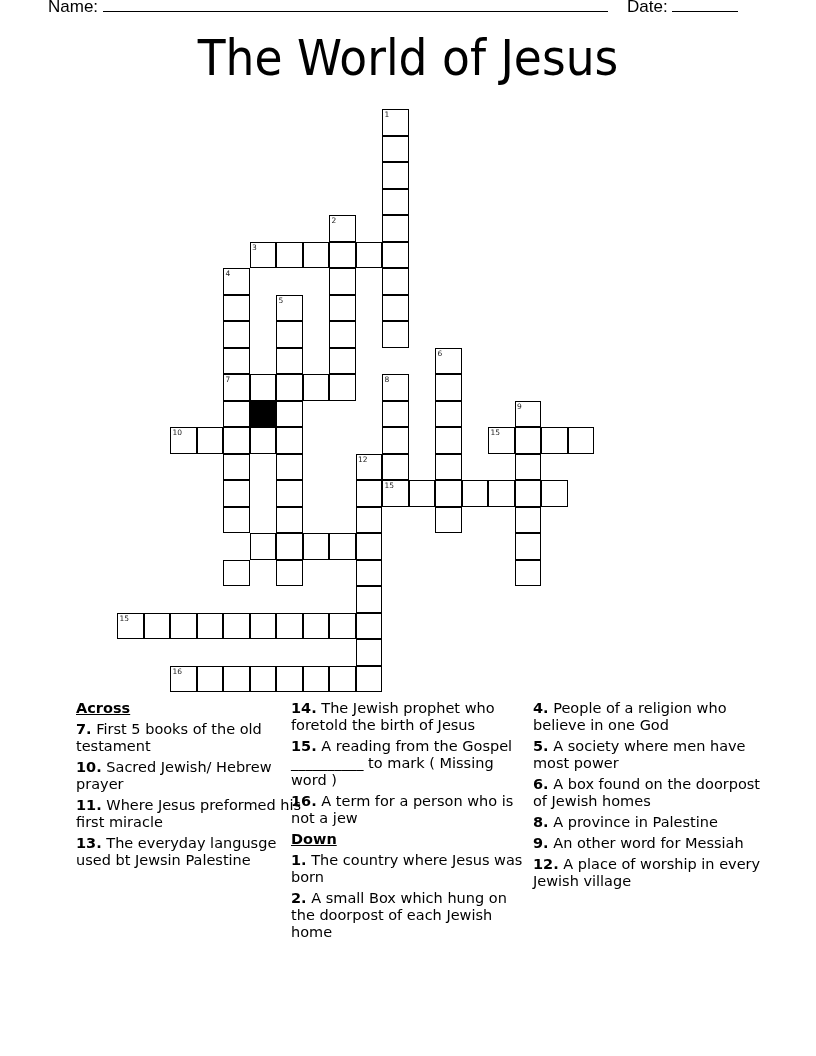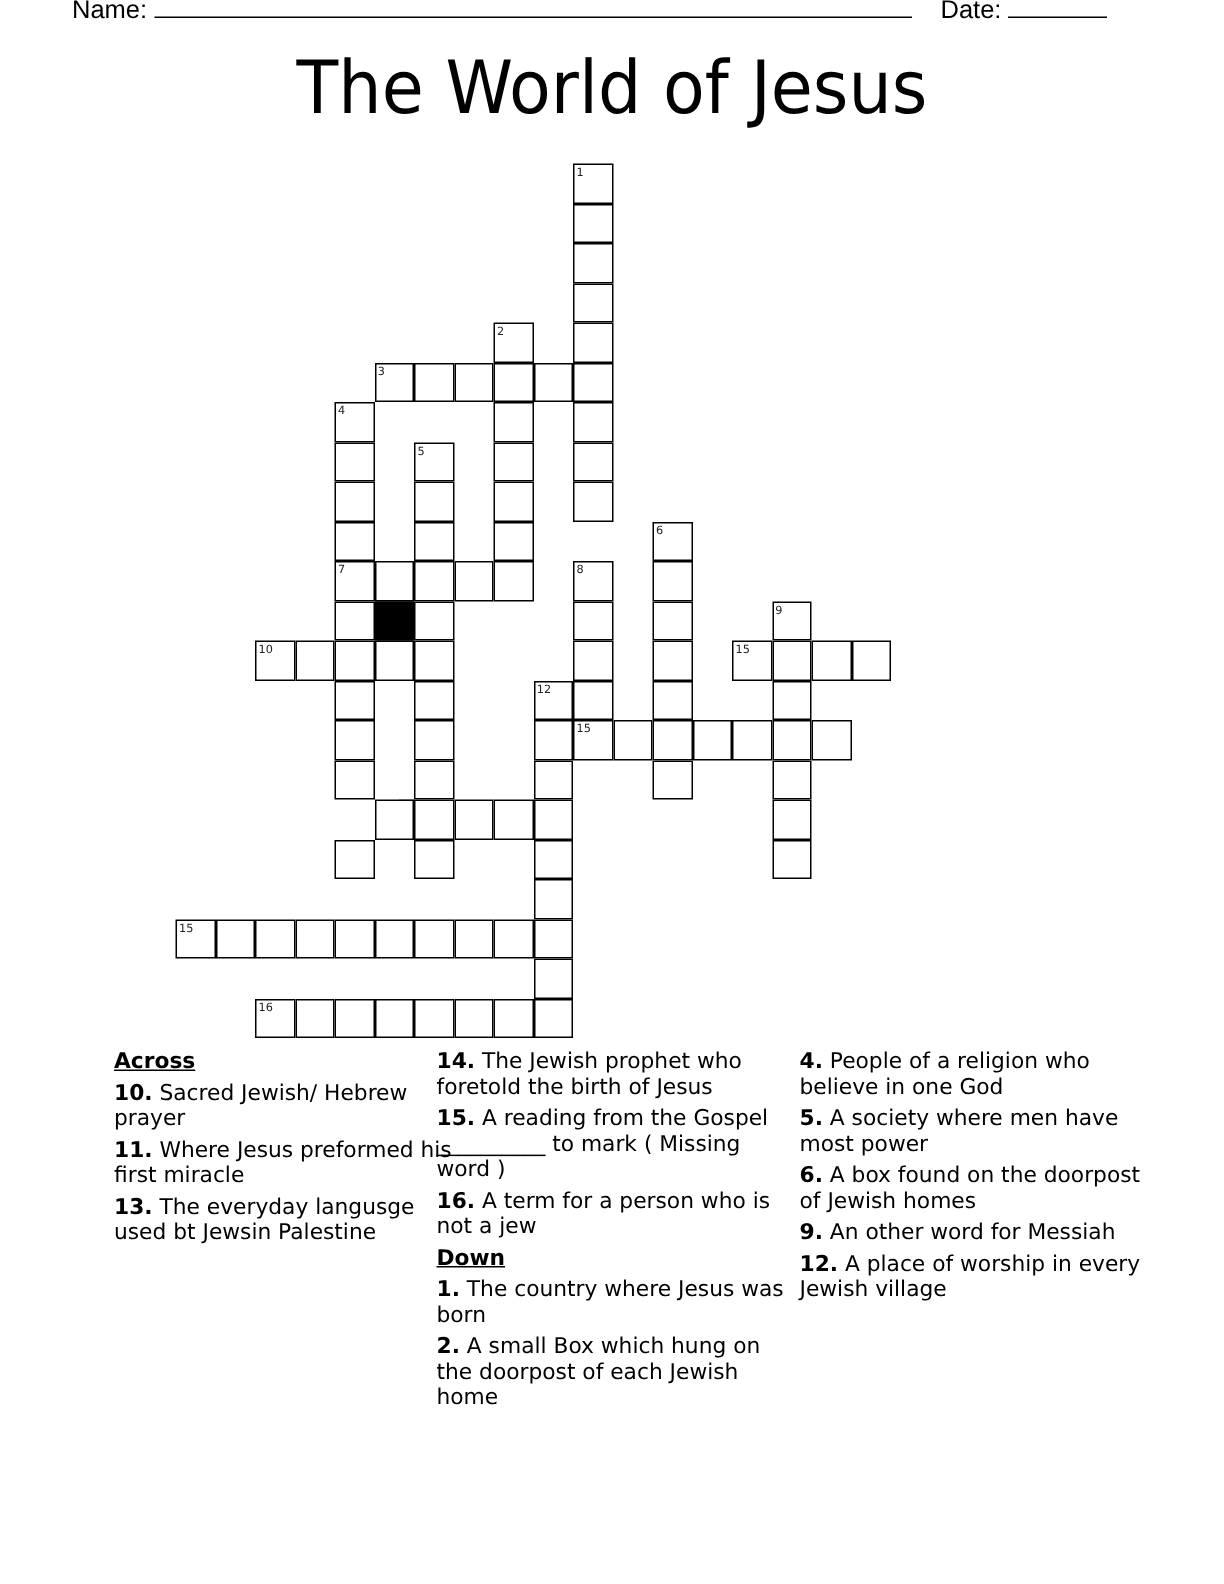--- a/index.html
+++ b/index.html
@@ -167,33 +167,35 @@
     <div class="cell" style="left: 224px; top: 666.5px;"></div>
     <div class="cell" style="left: 250.5px; top: 666.5px;"></div>
     <div class="cell" style="left: 277px; top: 666.5px;"></div>
     <div class="cell" style="left: 303.5px; top: 666.5px;"></div>
     <div class="cell" style="left: 330px; top: 666.5px;"></div>
     <div class="cell black" style="left: 250.5px; top: 401.5px;"></div>
   </div>
 
 <div class="clues col1">
   <div class="head">Across</div>
+  <div class="clue"><b>7.</b> <span>First 5 books of the old testament</span></div>
   <div class="clue"><b>10.</b> <span>Sacred Jewish/ Hebrew prayer</span></div>
   <div class="clue"><b>11.</b> <span>Where Jesus preformed his first miracle</span></div>
   <div class="clue"><b>13.</b> <span>The everyday langusge used bt Jewsin Palestine</span></div>
 </div>
 
 <div class="clues col2">
   <div class="clue"><b>14.</b> <span>The Jewish prophet who foretold the birth of Jesus</span></div>
   <div class="clue"><b>15.</b> <span>A reading from the Gospel __________ to mark ( Missing word )</span></div>
   <div class="clue"><b>16.</b> <span>A term for a person who is not a jew</span></div>
   <div class="head">Down</div>
   <div class="clue"><b>1.</b> <span>The country where Jesus was born</span></div>
   <div class="clue"><b>2.</b> <span>A small Box which hung on the doorpost of each Jewish home</span></div>
 </div>
 
 <div class="clues col3">
   <div class="clue"><b>4.</b> <span>People of a religion who believe in one God</span></div>
   <div class="clue"><b>5.</b> <span>A society where men have most power</span></div>
   <div class="clue"><b>6.</b> <span>A box found on the doorpost of Jewish homes</span></div>
+  <div class="clue"><b>8.</b> <span>A province in Palestine</span></div>
   <div class="clue"><b>9.</b> <span>An other word for Messiah</span></div>
   <div class="clue"><b>12.</b> <span>A place of worship in every Jewish village</span></div>
 </div>
 
 </body></html>

